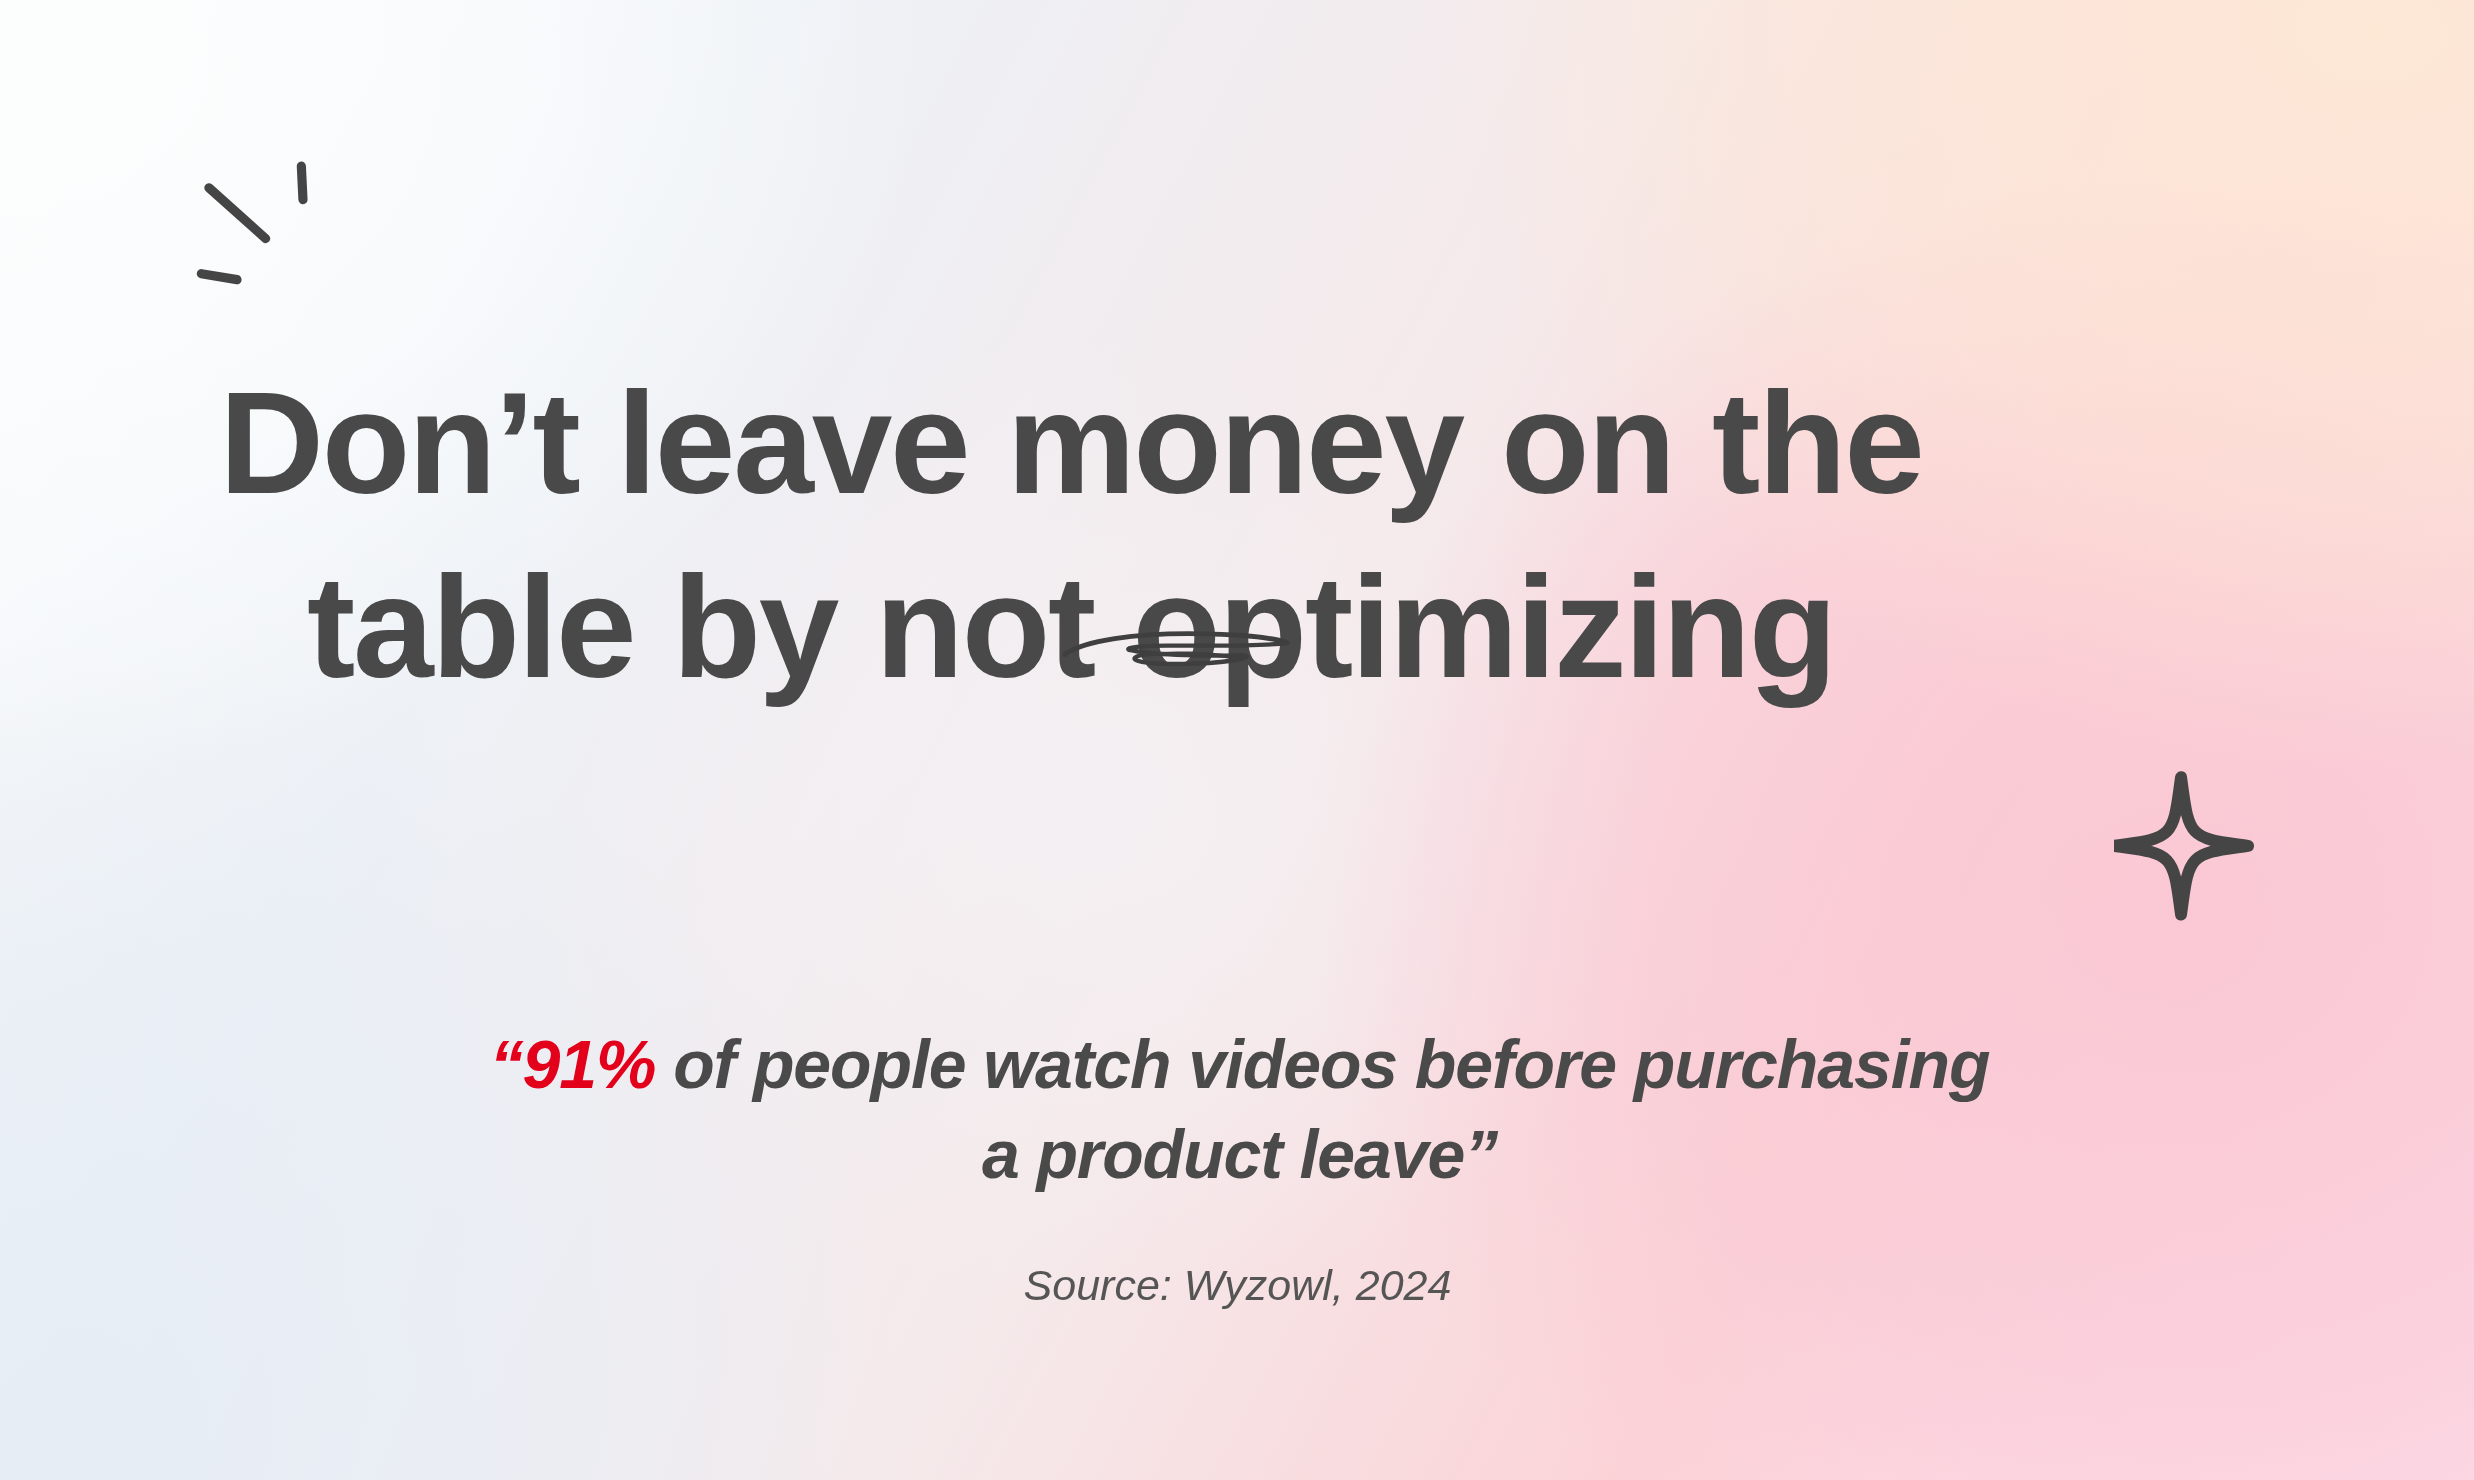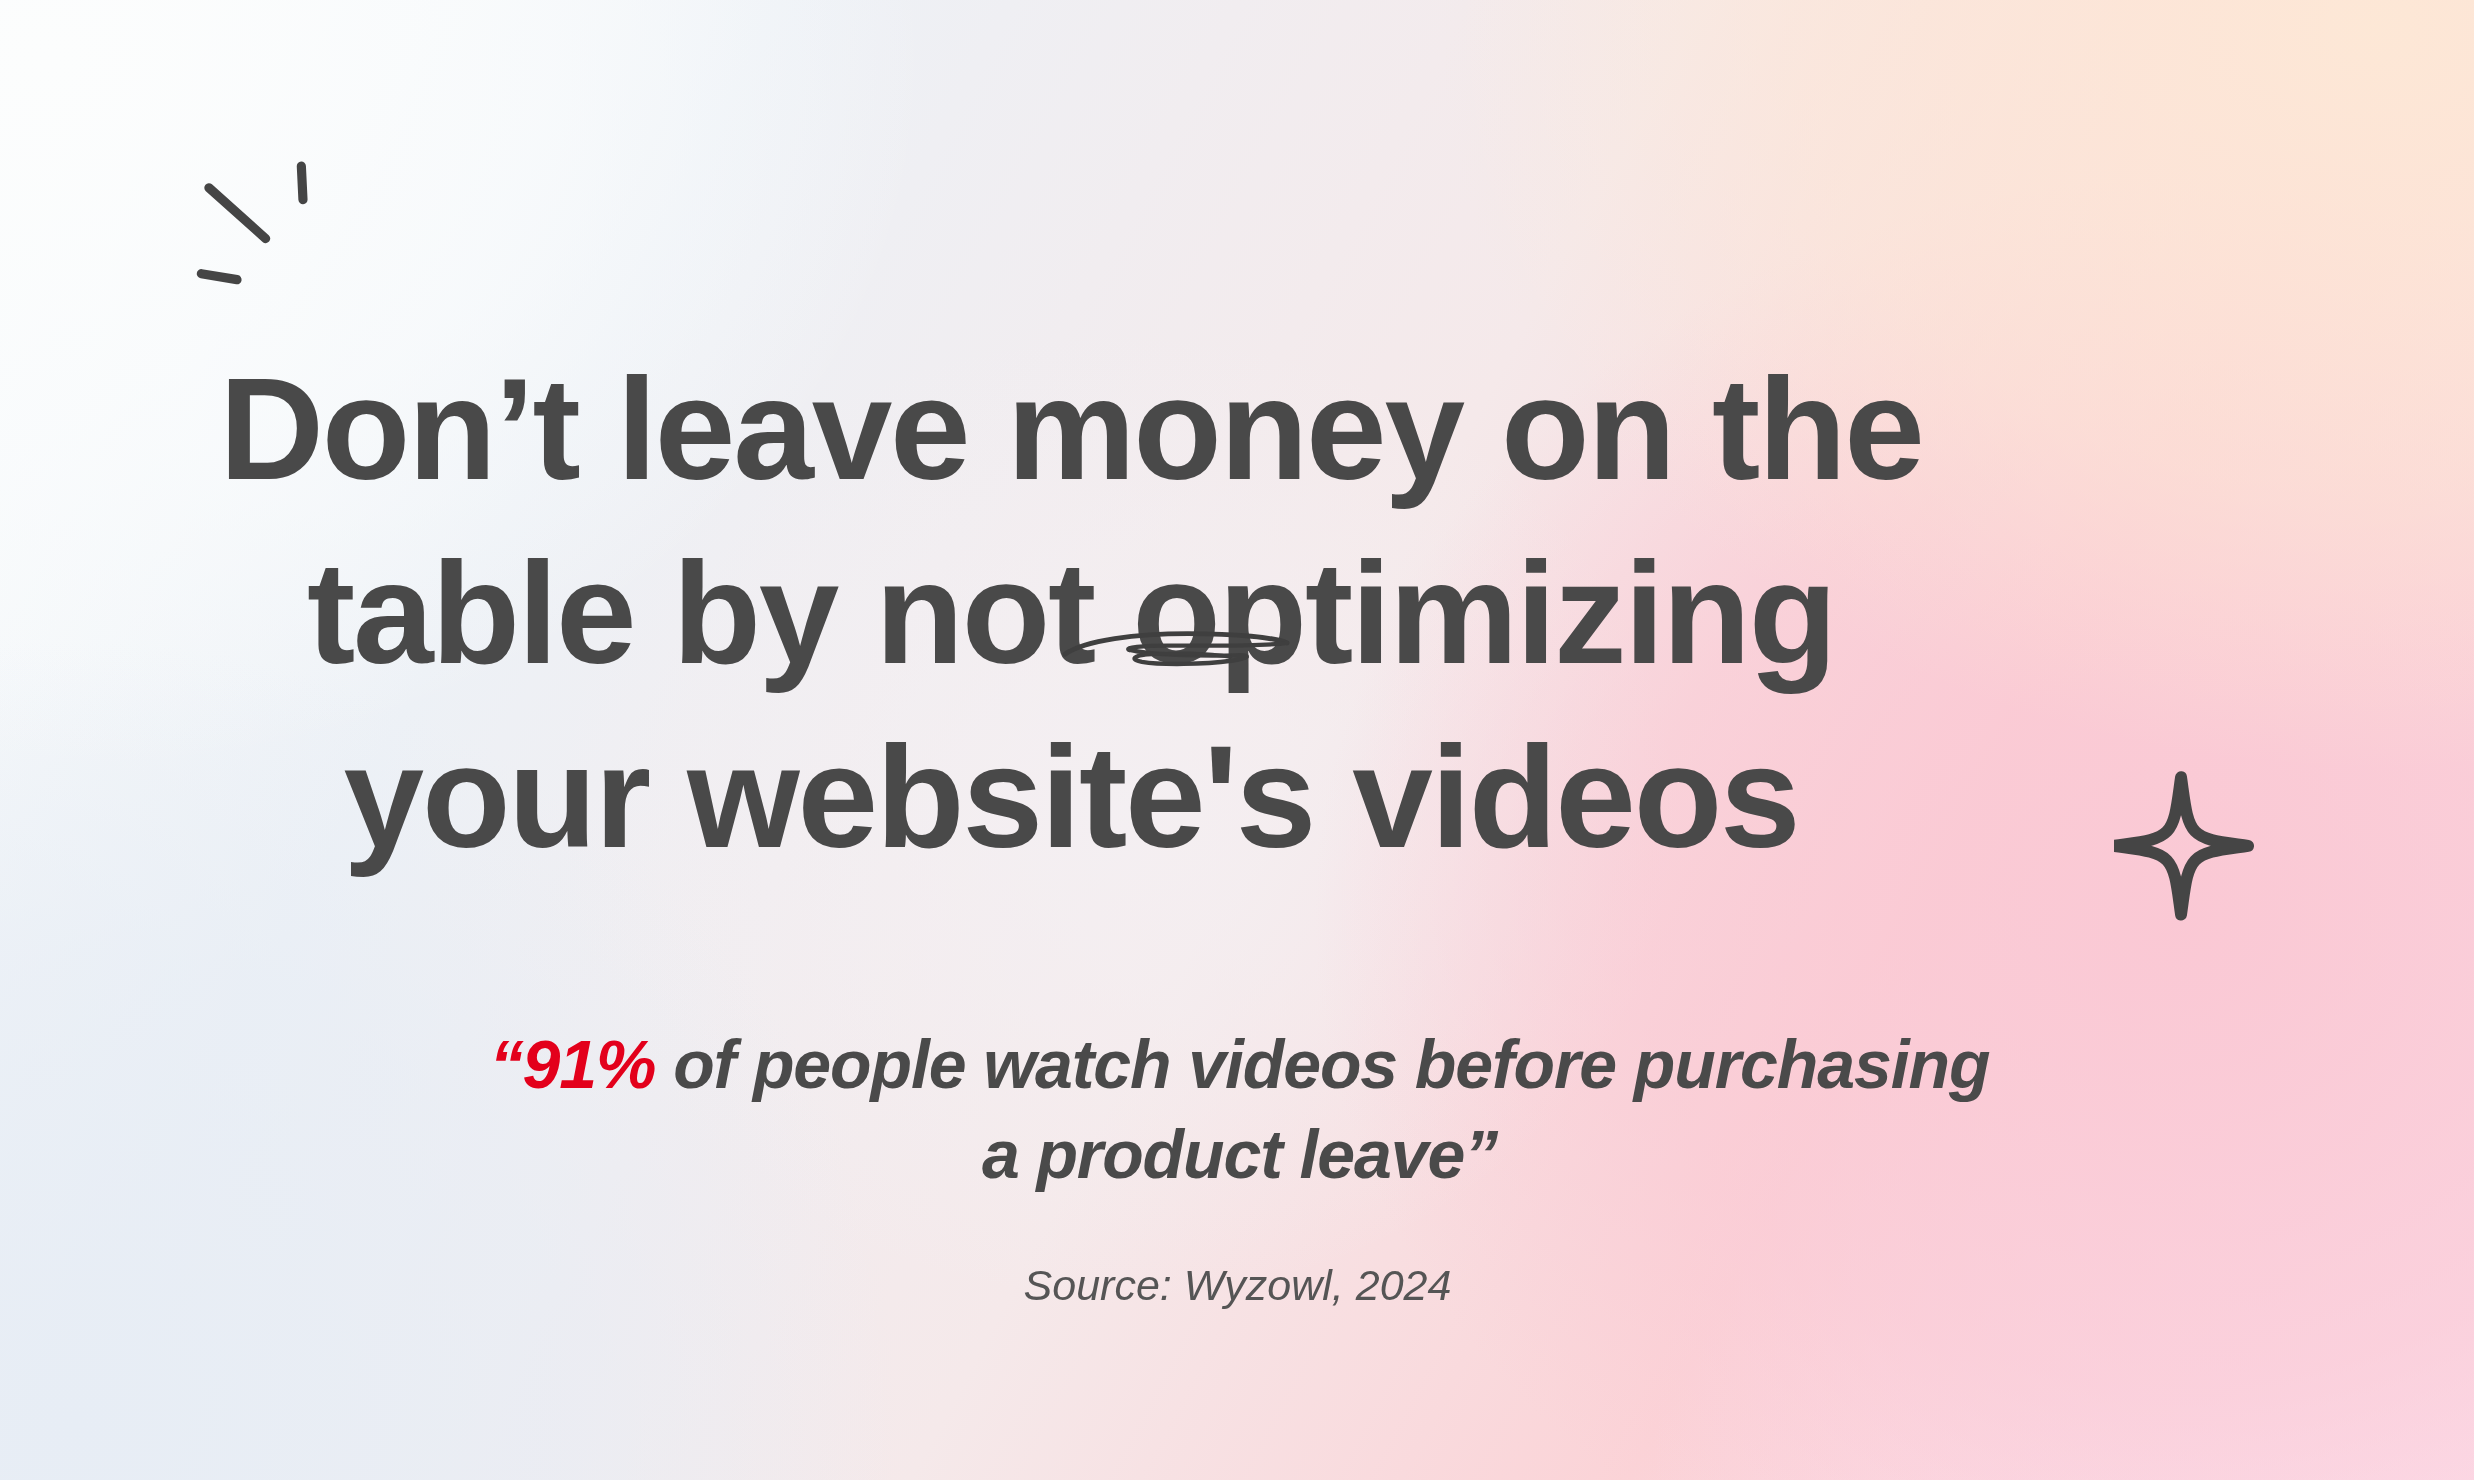--- a/index.html
+++ b/index.html
@@ -46,21 +46,21 @@
     left: 1047px;
     top: 612px;
     width: 271px;
     height: 65px;
   }
 
   
   .headline {
     position: absolute;
     left: 0;
-    top: 240px;
+    top: 254px;
     width: 2142px;
     text-align: center;
     color: #494949;
     font-size: 145px;
     font-weight: 700;
     line-height: 1.27;
     letter-spacing: -2.2px;
     font-family: "Liberation Sans", sans-serif;
     -webkit-font-smoothing: antialiased;
   }
@@ -109,21 +109,20 @@
         <line x1="96" y1="92" x2="201" y2="186"></line>
         <line x1="267" y1="52" x2="270" y2="114"></line>
         <line x1="82" y1="251" x2="148" y2="262"></line>
       </g>
     </svg>
   </div>
 
   <h1 class="headline">
     <span class="hl-line">Don’t leave money on the</span>
     <span class="hl-line">table by not optimizing</span>
-    <span class="hl-line">your website's videos</span>
   </h1>
 
   <div class="squiggle">
     <svg width="271" height="65" viewBox="0 0 500 120" aria-hidden="true">
       <g stroke="#3f3f3f" fill="none" stroke-linecap="round" stroke-linejoin="round">
         <path d="M33 78 C 70 52, 165 40, 260 40 C 350 40, 420 47, 443 57" stroke-width="9"></path>
         <path d="M443 57 C 400 64, 300 62, 222 62 C 178 62, 140 66, 152 70" stroke-width="8"></path>
         <path d="M152 70 C 190 79, 280 82, 350 80 C 380 79, 372 86, 340 90
                  C 290 97, 210 98, 175 92 C 155 88, 158 82, 178 79" stroke-width="8"></path>
         <path d="M178 79 C 230 74, 300 76, 338 83" stroke-width="7"></path>

